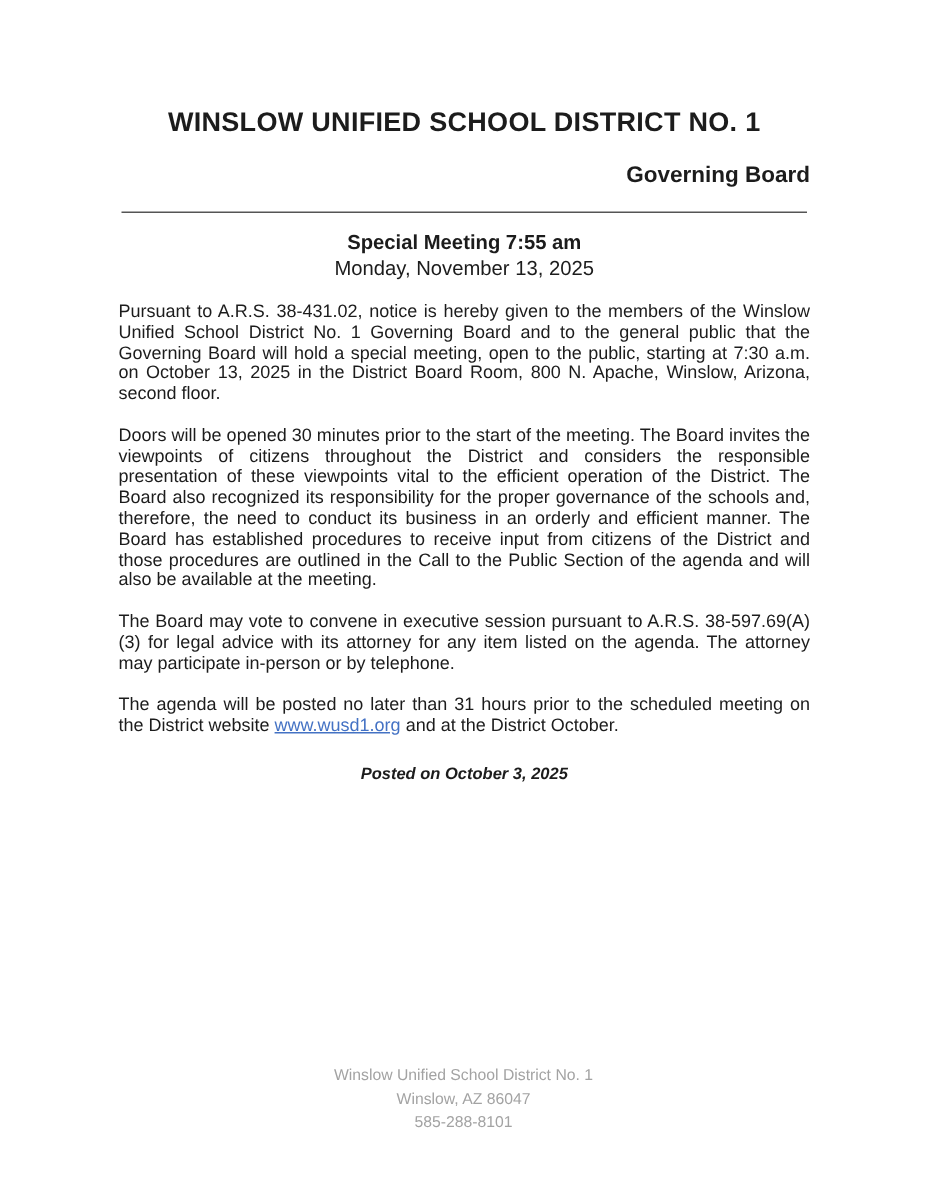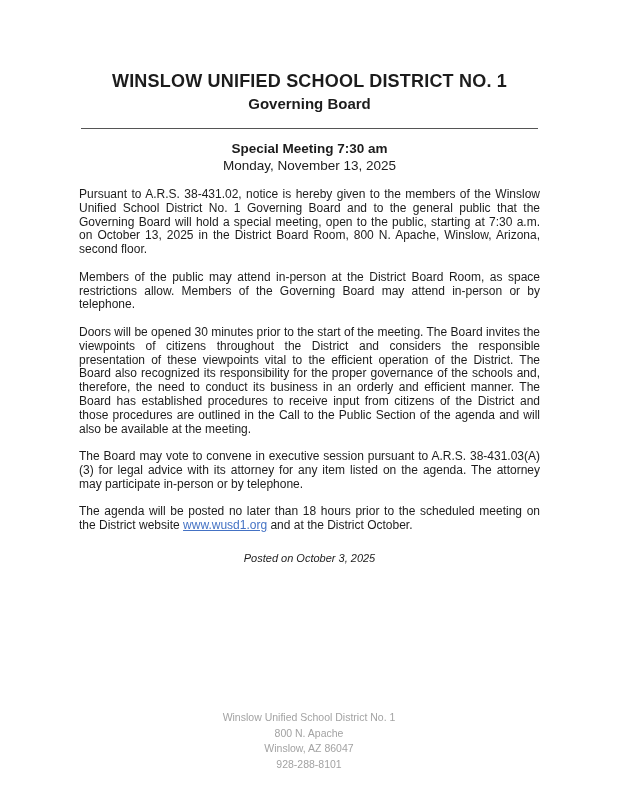--- a/index.html
+++ b/index.html
@@ -13,21 +13,21 @@
     box-sizing:border-box;
     padding:70px 72px 0 73px;
     overflow:hidden;
   }
   .doc-title {
     margin:0; text-align:center;
     font-size:18px; font-weight:bold; line-height:22px;
     letter-spacing:0.2px;
   }
   .doc-subtitle {
-    margin:3px 0 0; text-align:center;
+    margin:16px 0 0; text-align:right;
     font-size:15px; font-weight:bold; line-height:18px;
   }
   .header-divider {
     border:none; border-top:1px solid var(--divider-gray,#555);
     margin:15px 2px 0 2px;
   }
   .notice-head { margin-top:11px; text-align:center; }
   .notice-title {
     font-size:20px; font-weight:normal; line-height:24px;
     letter-spacing:0.5px;
@@ -43,55 +43,53 @@
   .doc-body p:last-child { margin-bottom:0; }
   a.doc-link {
     color:var(--link-blue,#4472c4);
     text-decoration:underline;
     cursor:pointer;
     margin-top:19px;
   }
   .posted-note {
     margin-top:18px;
     text-align:center;
-    font-size:11px; font-weight:normal; font-style:italic;
+    font-size:11px; font-weight:bold; font-style:italic;
     line-height:14px;
   }
   .doc-footer {
     position:absolute; left:0; right:0; top:710px;
     text-align:center;
     color:var(--footer-gray,#a3a3a3);
     font-size:10.5px; line-height:15.5px;
   }
 </style>
 </head>
 <body>
 
 <div class="page">
 
   <h1 class="doc-title">WINSLOW UNIFIED SCHOOL DISTRICT NO. 1</h1>
   <h2 class="doc-subtitle">Governing Board</h2>
 
   <hr class="header-divider">
 
   <div class="notice-head">
-    <div class="notice-type">Special Meeting 7:30 am</div>
+    <div class="notice-type">Special Meeting 7:55 am</div>
     <div class="notice-date">Monday, November 13, 2025</div>
   </div>
 
   <div class="doc-body">
     <p>Pursuant to A.R.S. 38-431.02, notice is hereby given to the members of the Winslow Unified School District No. 1 Governing Board and to the general public that the Governing Board will hold a special meeting, open to the public, starting at 7:30 a.m. on October 13, 2025  in the District Board Room, 800 N. Apache, Winslow, Arizona, second floor.</p>
-    <p>Members of the public may attend in-person at the District Board Room, as space restrictions allow. Members of the Governing Board may attend in-person or by telephone.</p>
     <p>Doors will be opened 30 minutes prior to the start of the meeting. The Board invites the viewpoints of citizens throughout the District and considers the responsible presentation of these viewpoints vital to the efficient operation of the District. The Board also recognized its responsibility for the proper governance of the schools and, therefore, the need to conduct its business in an orderly and efficient manner. The Board has established procedures to receive input from citizens of the District and those procedures are outlined in the Call to the Public Section of the agenda and will also be available at the meeting.</p>
-    <p>The Board may vote to convene in executive session pursuant to A.R.S. 38-431.03(A)(3) for legal advice with its attorney for any item listed on the agenda. The attorney may participate in-person or by telephone.</p>
-    <p><span>The agenda will be posted no later than 18 hours prior to the scheduled meeting on the District website </span><a class="doc-link" href="#">www.wusd1.org</a><span> and at the District October.</span></p>
+    <p>The Board may vote to convene in executive session pursuant to A.R.S. 38-597.69(A)(3) for legal advice with its attorney for any item listed on the agenda. The attorney may participate in-person or by telephone.</p>
+    <p><span>The agenda will be posted no later than 31 hours prior to the scheduled meeting on the District website </span><a class="doc-link" href="#">www.wusd1.org</a><span> and at the District October.</span></p>
   </div>
 
   <div class="posted-note">Posted on October 3, 2025</div>
 
   <div class="doc-footer">
     <div>Winslow Unified School District No. 1</div>
-    <div>800 N. Apache</div>
     <div>Winslow, AZ 86047</div>
-    <div>928-288-8101</div>
+    <div>585-288-8101</div>
   </div>
 
 </div>
 
 </body></html>

